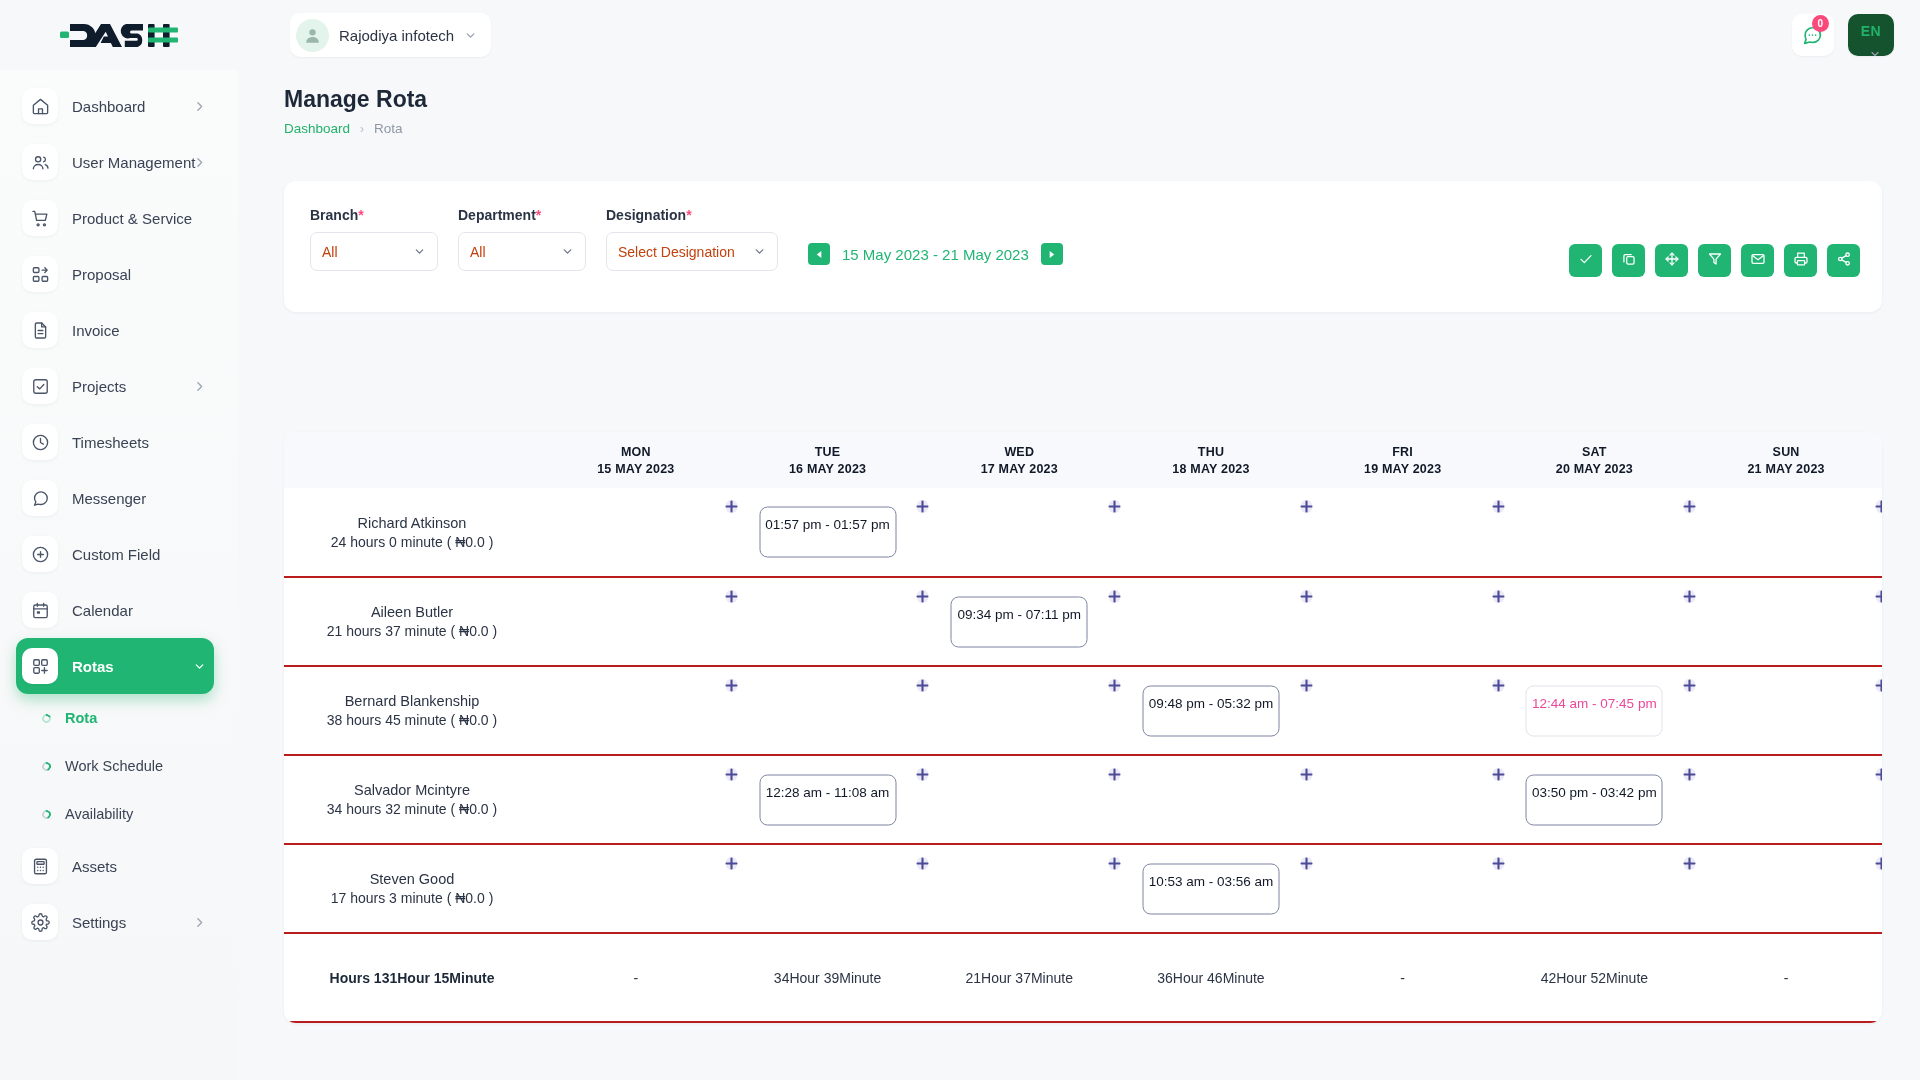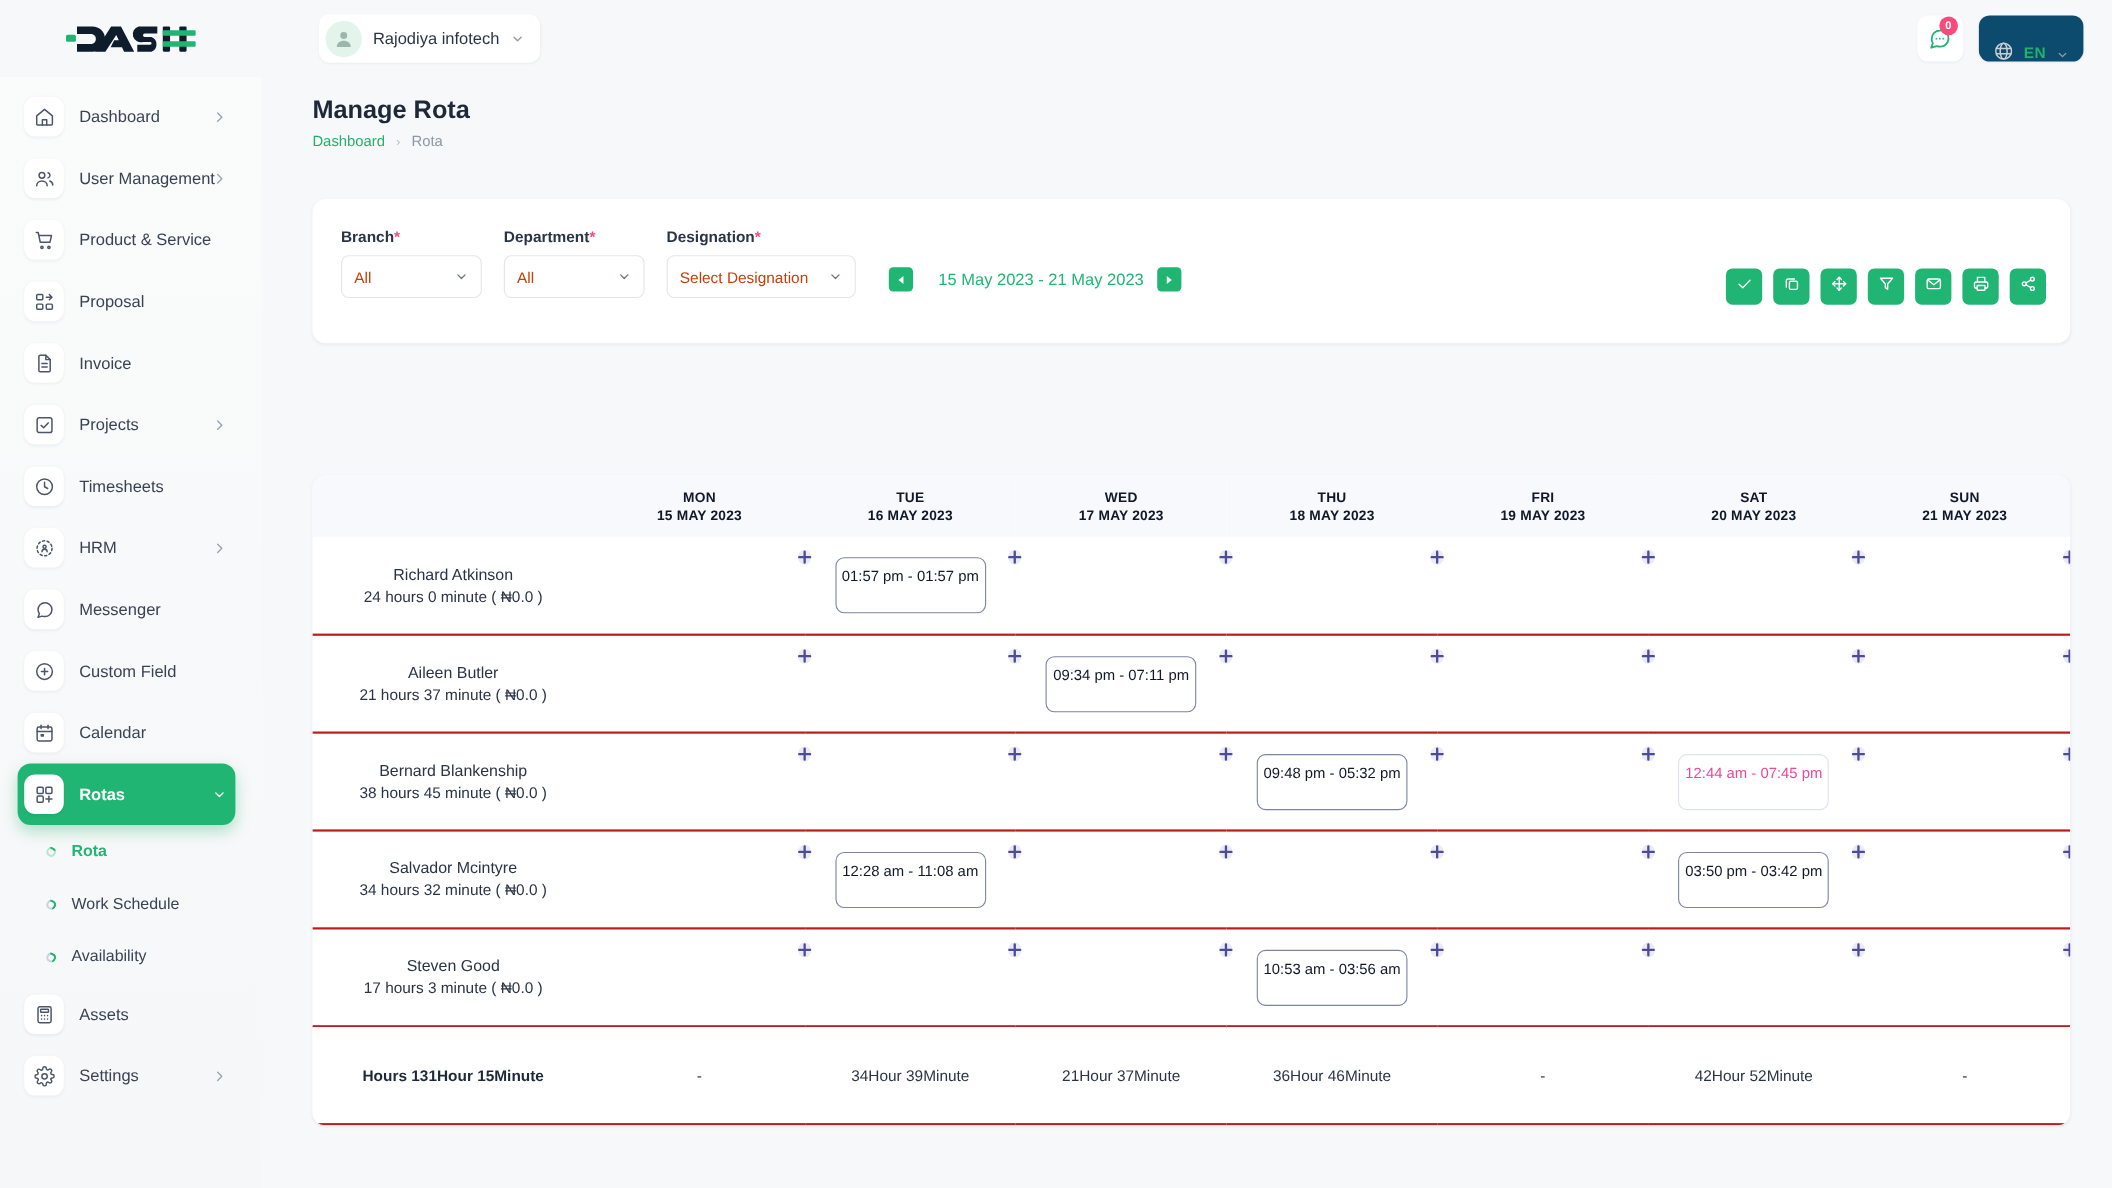--- a/index.html
+++ b/index.html
@@ -51,23 +51,24 @@
     box-shadow: 0 1px 2px rgba(20,30,60,.05);
   }
   .msg-badge {
     position: absolute; top: 1px; left: 20px;
     min-width: 17px; height: 17px; border-radius: 9px;
     background: #fa4a7b; color:#fff;
     font-size: 10px; line-height: 17px; text-align:center;
     padding: 0 4px; font-weight: 600;
   }
   .lang-pill {
-    height: 42px; border-radius: 10px; background:#0c4a6e;
+    height: 42px; border-radius: 10px; background:#14532d;
     display:flex; align-items:flex-end; gap: 9px; padding: 0 13px;
     box-shadow: 0 1px 2px rgba(20,30,60,.05);
+    flex-direction: column;
   }
   .lang-code { font-size: 14px; font-weight: 700; color:#22b26a; letter-spacing:.4px;}
 
   
   #sidebar {
     position: absolute; top: 70px; left: 0; width: 238px; height: 1010px;
     background: linear-gradient(180deg,#fafbfb 0%, #f6f7f8 100%);
     overflow: hidden;
     z-index: 20;
   }
@@ -134,21 +135,21 @@
     padding: 0 11px; font-size: 14px; color:#c2410c; cursor:pointer;
   }
   .select-box.wide { width: 172px; }
   .select-arrow { color:#6d7686; display:flex; }
 
   .date-nav { display:flex; align-items:center; gap: 12px; margin-left: 10px; padding-bottom: 6px;}
   .date-arrow {
     width: 22px; height: 22px; border-radius: 4px; background:#21b573;
     display:flex; align-items:center; justify-content:center; cursor:pointer;
   }
-  .date-range { font-size: 15px; color:#21b573; white-space:nowrap;margin-left:11px; }
+  .date-range { font-size: 15px; color:#21b573; white-space:nowrap; }
 
   .action-btns {
     position:absolute; right: 22px; top: 63px;
     display:flex; gap: 10px;
   }
   .act-btn {
     width: 33px; height: 33px; border-radius: 6px; background:#21b573;
     display:flex; align-items:center; justify-content:center; cursor:pointer;
   }
 
@@ -340,35 +341,20 @@
         </span>
       </div>
       <div class="nav-item">
         <span class="nav-icon">
           <svg width="19" height="19" viewBox="0 0 24 24" fill="none" stroke="#4a5568" stroke-width="1.7" stroke-linecap="round" stroke-linejoin="round">
             <circle cx="12" cy="12" r="9"></circle>
             <polyline points="12 6.8 12 12 15.6 14"></polyline>
           </svg>
         </span>
         <span class="nav-label">Timesheets</span>
-      </div>
-      <div class="nav-item">
-        <span class="nav-icon">
-          <svg width="19" height="19" viewBox="0 0 24 24" fill="none" stroke="#4a5568" stroke-width="1.7" stroke-linecap="round" stroke-linejoin="round">
-            <circle cx="12" cy="12" r="8.6" stroke-dasharray="2.6 2.8"></circle>
-            <circle cx="12" cy="10.3" r="1.8"></circle>
-            <path d="M9 16c0-1.8 1.3-3 3-3s3 1.2 3 3"></path>
-          </svg>
-        </span>
-        <span class="nav-label">HRM</span>
-        <span class="nav-arrow">
-          <svg width="13" height="13" viewBox="0 0 24 24" fill="none" stroke="currentColor" stroke-width="2.3" stroke-linecap="round" stroke-linejoin="round">
-            <polyline points="9 5 16 12 9 19"></polyline>
-          </svg>
-        </span>
       </div>
       <div class="nav-item">
         <span class="nav-icon">
           <svg width="19" height="19" viewBox="0 0 24 24" fill="none" stroke="#4a5568" stroke-width="1.7" stroke-linecap="round" stroke-linejoin="round">
             <path d="M20.5 11.6a8 8 0 0 1-8.6 8 9 9 0 0 1-3-.5L4.5 20.5l1.6-4.2a7.8 7.8 0 0 1-1.6-4.7 8 8 0 0 1 8-8 8 8 0 0 1 8 8z"></path>
           </svg>
         </span>
         <span class="nav-label">Messenger</span>
       </div>
       <div class="nav-item">

